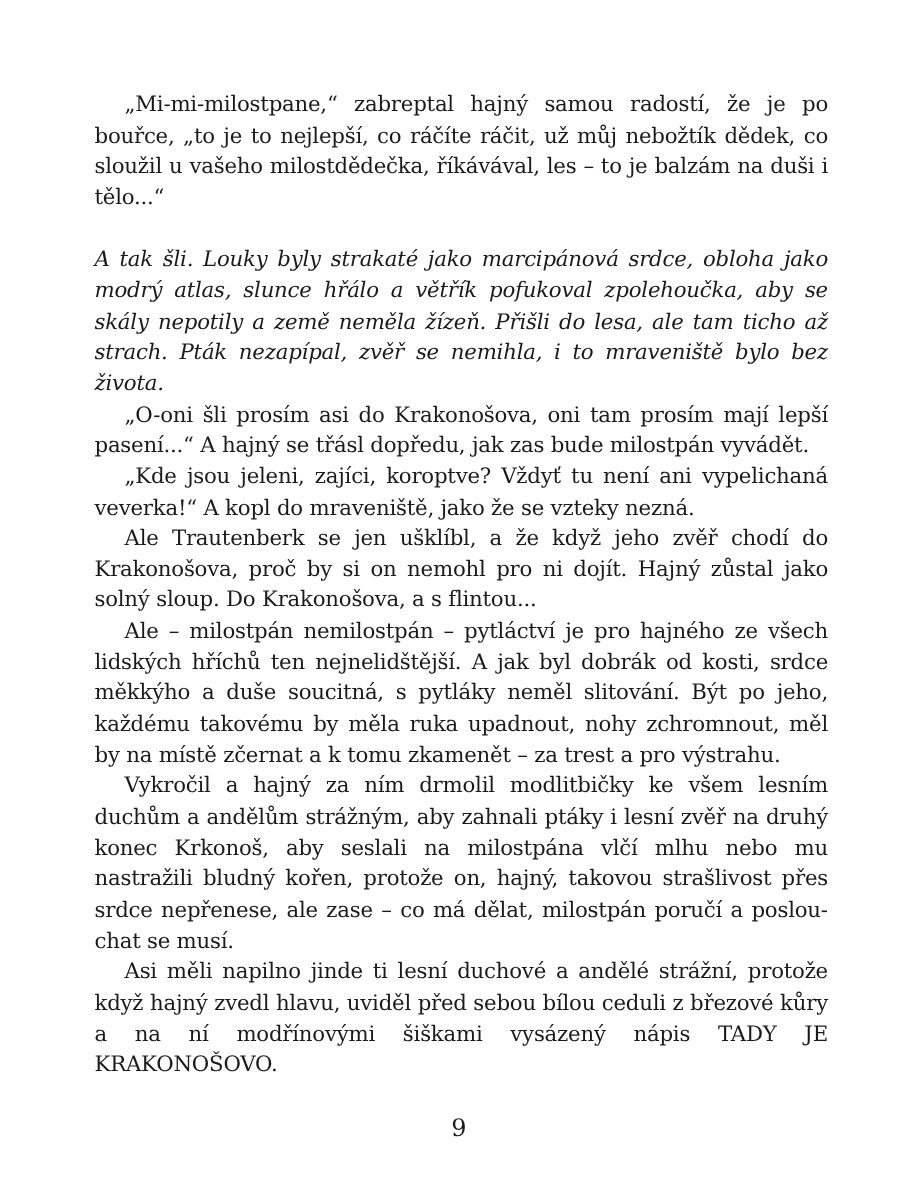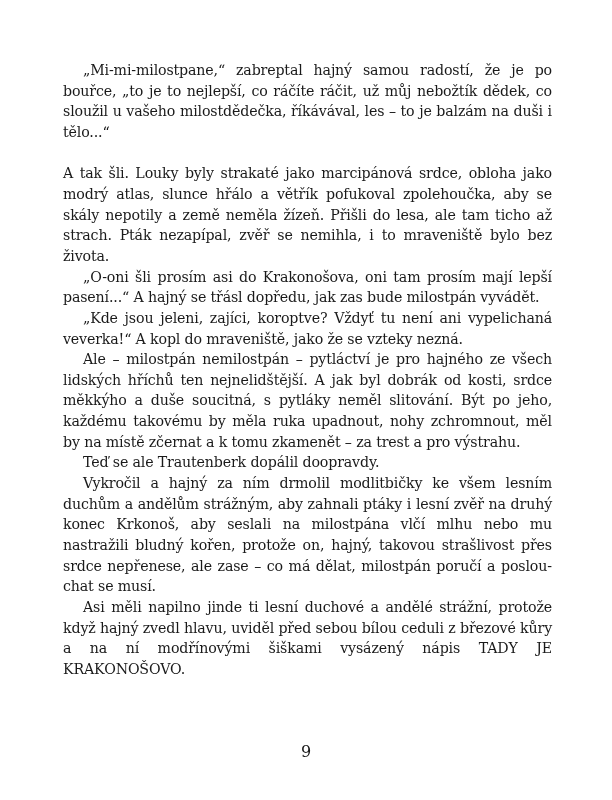--- a/index.html
+++ b/index.html
@@ -36,20 +36,21 @@
     }
     .text-block p {
       margin: 0;
       text-indent: 20px;
     }
     .text-block p.no-indent {
       text-indent: 0;
     }
     .text-block p.gap-before {
       margin-top: 20.65px;
+      font-style: italic;
     }
     .page-number {
       position: absolute;
       left: 0;
       width: 612px;
       top: 742px;
       text-align: center;
       font-family: "DejaVu Serif", "Liberation Serif", serif;
       font-size: 16px;
       line-height: 20px;
@@ -58,19 +59,19 @@
   </style>
 </head>
 <body>
 
 <div class="page">
   <div class="text-block">
     <p>„Mi-mi-milostpane,“ zabreptal hajný samou radostí, že je po bouřce, „to je to nej­lepší, co ráčíte ráčit, už můj nebožtík dědek, co sloužil u vašeho milostdědečka, ří­kávával, les – to je balzám na duši i tělo...“</p>
     <p class="no-indent gap-before">A tak šli. Louky byly strakaté jako marcipánová srdce, obloha jako modrý atlas, slunce hřálo a větřík pofukoval zpolehoučka, aby se skály nepotily a země neměla žízeň. Přišli do lesa, ale tam ticho až strach. Pták nezapípal, zvěř se nemihla, i to mraveniště bylo bez života.</p>
     <p>„O-oni šli prosím asi do Krakonošova, oni tam prosím mají lepší pasení...“ A haj­ný se třásl dopředu, jak zas bude milostpán vyvádět.</p>
     <p>„Kde jsou jeleni, zajíci, koroptve? Vždyť tu není ani vypelichaná veverka!“ A kopl do mraveniště, jako že se vzteky nezná.</p>
+    <p>Ale Trautenberk se jen ušklíbl, a že když jeho zvěř chodí do Krakonošova, proč by si on nemohl pro ni dojít. Hajný zůstal jako solný sloup. Do Krakonošova, a s flintou...</p>
     <p>Ale – milostpán nemilostpán – pytláctví je pro hajného ze všech lidských hříchů ten nejnelidštější. A jak byl dobrák od kosti, srdce měkkýho a duše soucitná, s pytláky neměl slitování. Být po jeho, každému takovému by měla ruka upadnout, nohy zchromnout, měl by na místě zčernat a k tomu zkamenět – za trest a pro výstrahu.</p>
-    <p>Teď se ale Trautenberk dopálil doopravdy.</p>
     <p>Vykročil a hajný za ním drmolil modlitbičky ke všem lesním duchům a andělům strážným, aby zahnali ptáky i lesní zvěř na druhý konec Krkonoš, aby seslali na mi­lostpána vlčí mlhu nebo mu nastražili bludný kořen, protože on, hajný, takovou strašlivost přes srdce nepřenese, ale zase – co má dělat, milostpán poručí a poslou­chat se musí.</p>
     <p>Asi měli napilno jinde ti lesní duchové a andělé strážní, protože když hajný zvedl hlavu, uviděl před sebou bílou ceduli z březové kůry a na ní modřínovými šiškami vysázený nápis TADY JE KRAKONOŠOVO.</p>
   </div>
   <div class="page-number">9</div>
 </div>
 
 </body></html>

